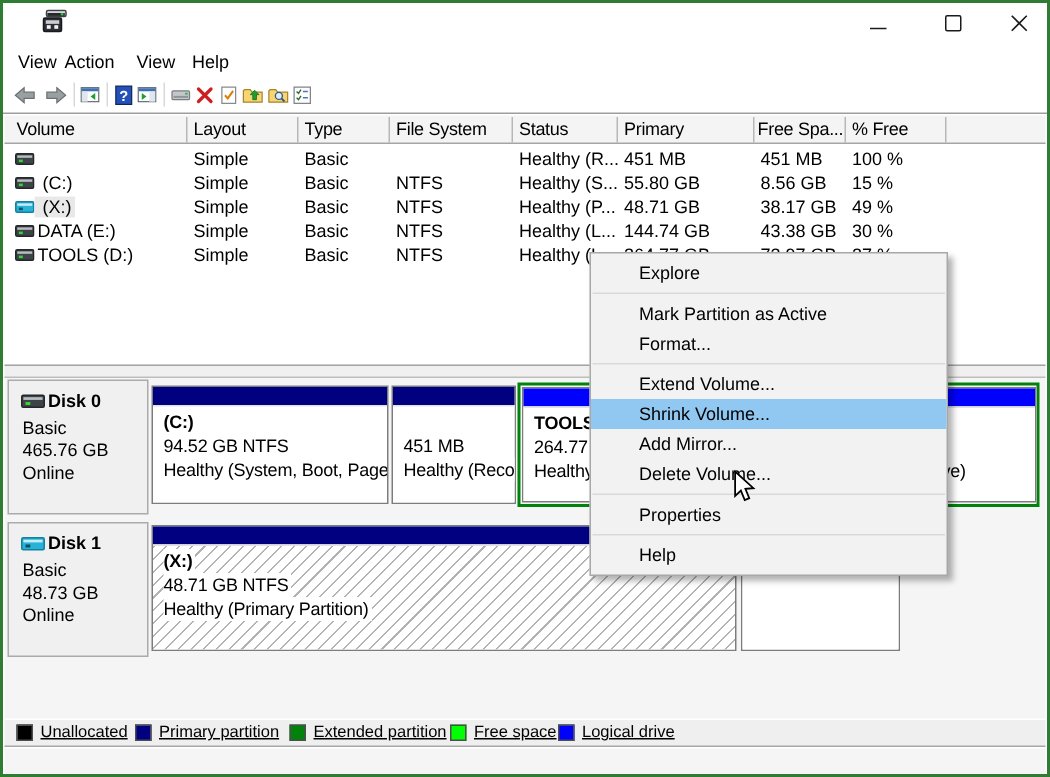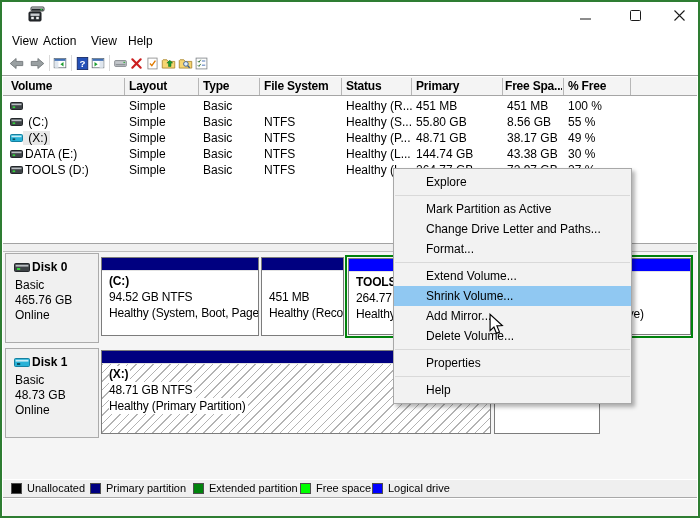--- a/index.html
+++ b/index.html
@@ -22,21 +22,21 @@
   
   #toolbar { position:absolute; left:0; top:48px; width:696px; height:26px; background:#fff;
              border-bottom:1px solid #9d9d9d; }
   .tbico { position:absolute; top:6px; }
   .tbsep { position:absolute; top:5px; width:1px; height:16px; background:#d9d9d9; }
 
   
   #listpane { position:absolute; left:1px; top:74px; width:694px; height:167px; background:#fff; }
   #listheader { position:absolute; left:0; top:1px; width:694px; height:19px; background:#f4f4f4;
                 border-bottom:1px solid #a5a5a5; }
-  .hcell { position:absolute; top:2px; height:15px; white-space:pre; overflow:hidden; letter-spacing:-0.2px;font-weight:bold; }
+  .hcell { position:absolute; top:2px; height:15px; white-space:pre; overflow:hidden; letter-spacing:-0.2px; }
   .hsep  { position:absolute; top:1px; width:1px; height:17px; background:#b7b7b7; }
   .lrow  { position:absolute; left:0; width:694px; height:16px; }
   .lcell { position:absolute; top:1px; white-space:pre; overflow:hidden; }
   .vicon { position:absolute; left:7px; top:3px; }
   .vlabel{ position:absolute; left:22px; top:1px; white-space:pre; }
   .vlabel.sel { background:#e9e9e9; padding:0 2px; margin-left:-2px; }
 
   
   #splitter { position:absolute; left:1px; top:241px; width:694px; height:9px; background:#f0f0f0;
               border-top:1px solid #a3a3a3; border-bottom:1px solid #bdbdbd; }
@@ -59,21 +59,21 @@
   .pbody.hatch { background-image:repeating-linear-gradient(135deg,#b3b3b3 0,#b3b3b3 1px,transparent 1px,transparent 6px); }
   .pl { height:16px; line-height:16px; white-space:pre; letter-spacing:-0.15px;
         width:max-content; background:#fff; padding-right:2px; }
   .pl.b { font-weight:bold; }
   .extgroup { position:absolute; border:2px solid #00820c; }
 
   
   #legendband { position:absolute; left:1px; top:477px; width:694px; height:19px; background:#efefef;
                 border-top:1px solid #ffffff; border-bottom:1px solid #a8a8a8; }
   .lgsq { position:absolute; top:3px; width:11px; height:11px; border:1px solid #4d4d4d; }
-  .lglabel { position:absolute; top:2px; white-space:pre; font-size:11px; }
+  .lglabel { position:absolute; top:2px; white-space:pre; font-size:11px;text-decoration:underline; }
   #statusbar { position:absolute; left:1px; top:497px; width:694px; height:17px; background:#f5f5f5; }
 
   
   #ctxmenu { position:absolute; left:391px; top:166px; width:239px; background:#f2f2f2;
              border:1px solid #a8a8a8; padding:3px 0;
              box-shadow:3px 3px 4px rgba(0,0,0,0.30); }
   .mi { height:20px; line-height:20px; padding-left:32px; white-space:pre; }
   .mi.dis { color:#000000; }
   .mi.hl  { background:#90c8f2; }
   .msep { height:1px; background:#d9d9d9; margin:3px 1px; }
@@ -215,21 +215,21 @@
           <rect x="1.5" y="2.6" width="10" height="1.6" fill="#b9bec2"></rect>
           <rect x="2.6" y="5.4" width="2.6" height="1.7" fill="#35d23c"></rect>
         </svg>
       <span class="vlabel"> (C:)</span>
       <span class="lcell" style="left:126px;width:64px">Simple</span>
       <span class="lcell" style="left:200px;width:52px">Basic</span>
       <span class="lcell" style="left:261px;width:72px">NTFS</span>
       <span class="lcell" style="left:343px;width:69px">Healthy (S...</span>
       <span class="lcell" style="left:413px;width:82px">55.80 GB</span>
       <span class="lcell" style="left:504px;width:53px">8.56 GB</span>
-      <span class="lcell" style="left:565px;width:58px">55 %</span>
+      <span class="lcell" style="left:565px;width:58px">15 %</span>
     </div>
     <div class="lrow" style="top:54px">
       <svg class="vicon" width="13" height="10" viewBox="0 0 13 10">
           <rect x="0.5" y="1.5" width="12" height="7" rx="1" fill="#27b2d7" stroke="#1480a0"></rect>
           <rect x="1.5" y="2.6" width="10" height="1.6" fill="#c8ecf5"></rect>
           <rect x="2.6" y="5.4" width="2.6" height="1.7" fill="#0b4f62"></rect>
         </svg>
       <span class="vlabel sel"> (X:)</span>
       <span class="lcell" style="left:126px;width:64px">Simple</span>
       <span class="lcell" style="left:200px;width:52px">Basic</span>
@@ -362,21 +362,20 @@
     <span class="lglabel" style="left:313px">Free space</span>
     <div class="lgsq" style="left: 369px; background: rgb(0, 0, 255);"></div>
     <span class="lglabel" style="left:385px">Logical drive</span>
   </div>
   <div id="statusbar"></div>
 
   <div id="ctxmenu">
     <div class="mi">Explore</div>
     <div class="msep"></div>
     <div class="mi dis">Mark Partition as Active</div>
-    <div class="mi">Change Drive Letter and Paths...</div>
     <div class="mi">Format...</div>
     <div class="msep"></div>
     <div class="mi">Extend Volume...</div>
     <div class="mi hl">Shrink Volume...</div>
     <div class="mi dis">Add Mirror...</div>
     <div class="mi">Delete Volume...</div>
     <div class="msep"></div>
     <div class="mi">Properties</div>
     <div class="msep"></div>
     <div class="mi">Help</div>

